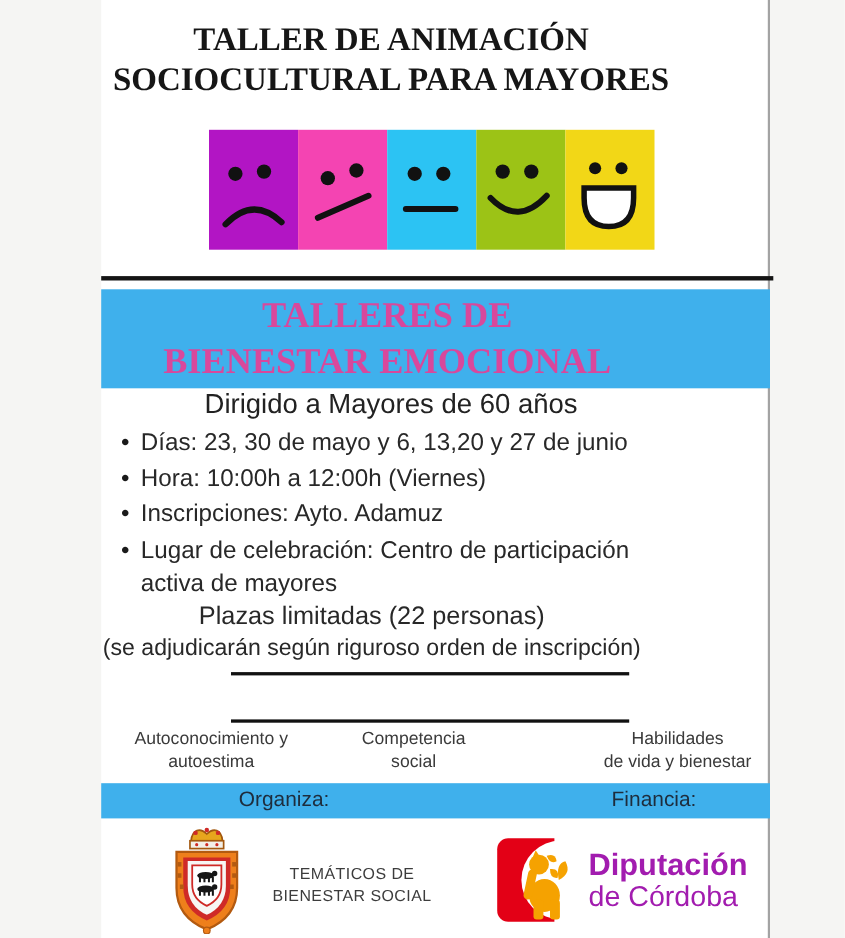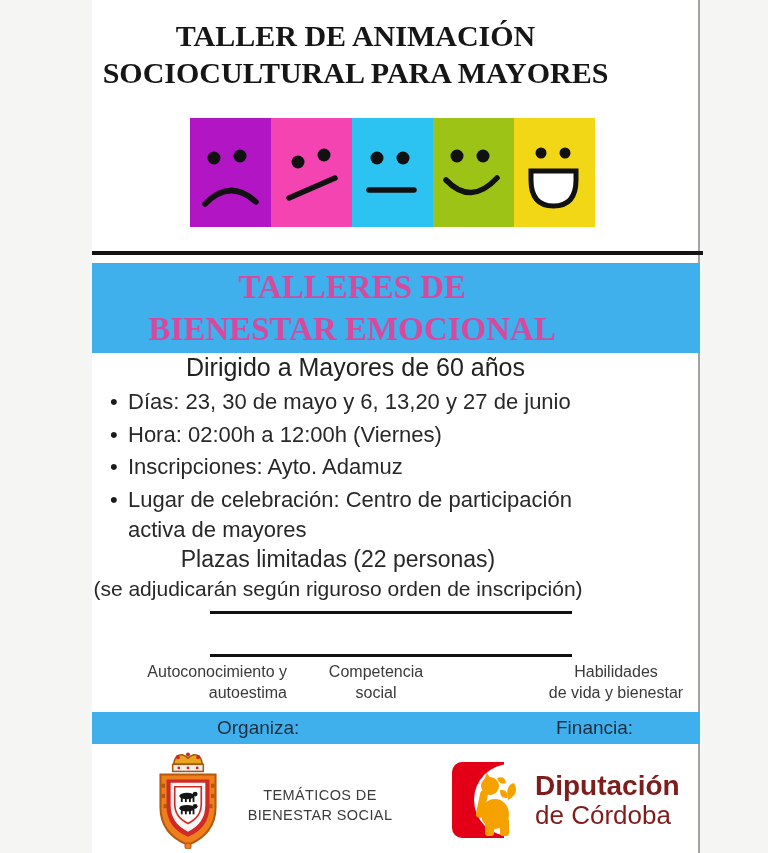--- a/index.html
+++ b/index.html
@@ -37,36 +37,36 @@
   .capacity { left:0; top:546px; width:492px; text-align:center; font-size:23px; color:#282828; }
   .capacity-note { left:0; top:577px; width:492px; text-align:center; font-size:21px; color:#282828; }
 
   
   .rule-thin-top { left:118px; top:611px; width:362px; height:3px; background:#111; }
   .rule-thin-bottom { left:118px; top:654px; width:362px; height:3px; background:#111; }
   .blocks-heading { left:118px; top:614px; width:368px; text-align:right;
                     font-family:"Liberation Serif", serif; font-weight:bold;
                     font-size:27px; line-height:39px; color:#141414; }
   .block-col { top:661px; text-align:center; font-size:16px; line-height:21px; color:#3a3a3a; }
-  .col-1 { left:5px;  width:190px;text-align:right; }
+  .col-1 { left:5px;  width:190px; }
   .col-2 { left:189px; width:190px; }
   .col-3 { left:418px; width:212px; }
 
   
   .band { left:0; top:712px; width:608px; height:32px; }
   .band span { position:absolute; top:0; line-height:32px; font-size:19px; color:#1e2d3d; }
   .organiza { left:125px; }
   .financia { left:464px; }
 
   
   .crest { left:60px; top:749px; width:72px; height:100px; }
   .delegation { left:105px; top:786px; width:246px; text-align:center;
                 font-size:14.5px; line-height:19.5px; letter-spacing:0.4px; color:#3c3c3c; }
   .dip-logo { left:356px; top:760px; width:82px; height:80px; }
-  .dip-text { left:443px; top:771px; width:220px; color:#7f1d1d; }
+  .dip-text { left:443px; top:771px; width:220px; color:#a21caf; }
   .dip-text .l1 { font-weight:bold; font-size:28px; line-height:30px; }
   .dip-text .l2 { font-size:26px; line-height:28px; }
 </style>
 </head>
 <body>
 
 <div class="page">
   <div class="poster">
 
     <div class="abs title">
@@ -117,21 +117,21 @@
     <div class="abs banner" style="background: rgb(63, 176, 236);">
       <div class="banner-text" style="color: rgb(216, 72, 156);">
         <div>TALLERES DE</div>
         <div>BIENESTAR EMOCIONAL</div>
       </div>
     </div>
 
     <div class="abs audience">Dirigido a Mayores de 60 años</div>
     <ul class="abs bullets">
       <li>Días: 23, 30 de mayo y 6, 13,20 y 27 de junio</li>
-      <li>Hora: 02:00h a 12:00h (Viernes)</li>
+      <li>Hora: 10:00h a 12:00h (Viernes)</li>
       <li>Inscripciones: Ayto. Adamuz</li>
       <li>Lugar de celebración: Centro de participación activa de mayores</li>
     </ul>
     <div class="abs capacity">Plazas limitadas (22 personas)</div>
     <div class="abs capacity-note">(se adjudicarán según riguroso orden de inscripción)</div>
 
     <div class="abs rule-thin-top"></div>
     <div class="abs rule-thin-bottom"></div>
 
     <div class="abs block-col col-1">

